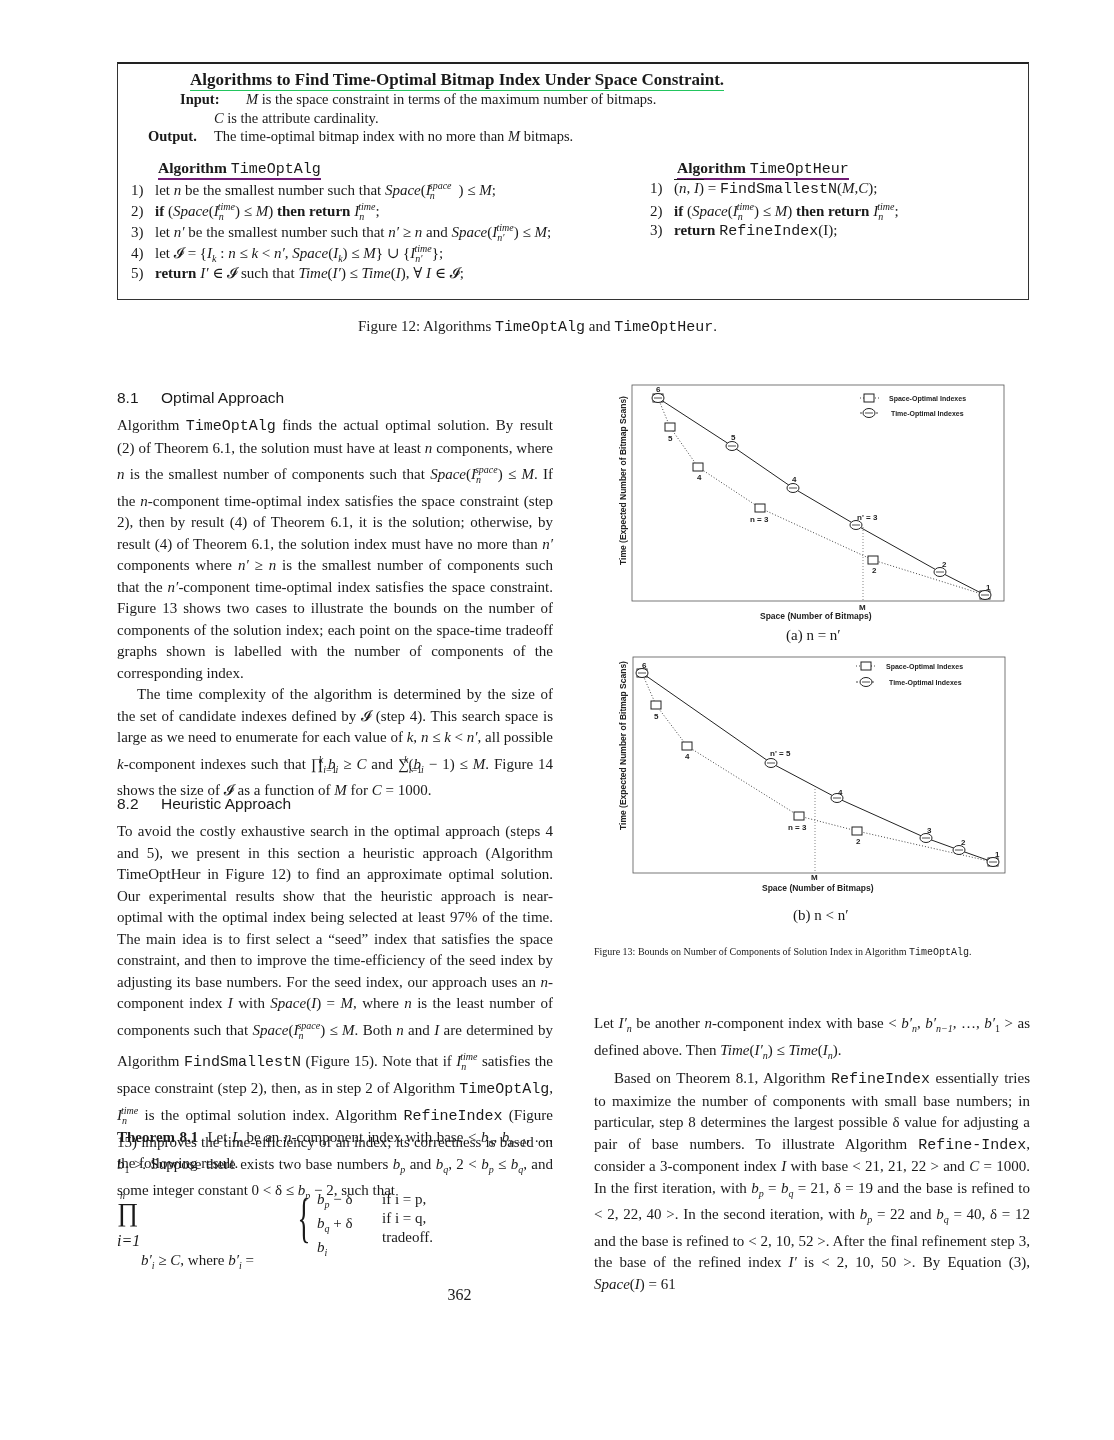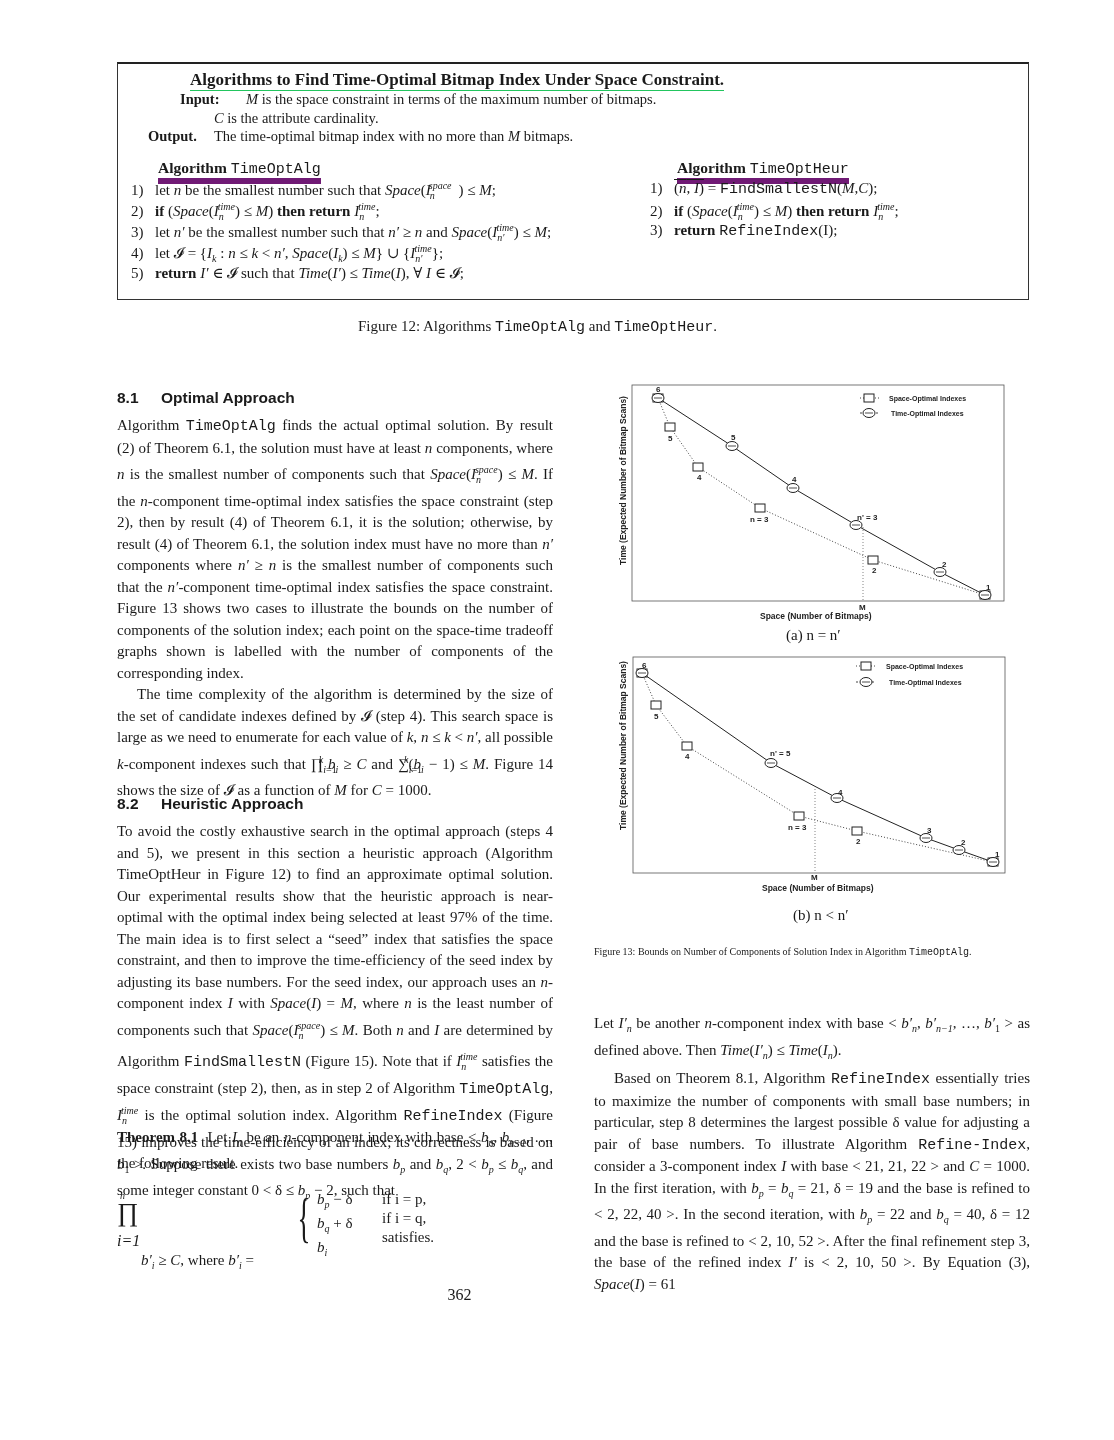--- a/index.html
+++ b/index.html
@@ -6,32 +6,32 @@
   body { width: 1114px; height: 1440px; position: relative; font-family: "Liberation Serif", "DejaVu Serif", serif; color: #1a1a1a; overflow: hidden; }
   .mono { font-family: "Liberation Mono", "DejaVu Sans Mono", monospace; }
   .ital { font-style: italic; }
   .abs { position: absolute; }
 
   
   #algo-box { position: absolute; left: 117px; top: 62px; width: 912px; height: 238px; border: 1px solid #333; border-top: 2px solid #222; box-sizing: border-box; }
   #algo-title { position: absolute; left: 190px; top: 70px; font-size: 17px; font-weight: bold; border-bottom: 1px solid #22c55e; padding-bottom: 0px; white-space: nowrap; }
   .io-line { position: absolute; font-size: 14.5px; white-space: nowrap; }
   .io-label { font-weight: bold; display: inline-block; width: 66px; }
-  .algo-head { position: absolute; font-size: 15.5px; white-space: nowrap; border-bottom: 6px solid #701a75; }
+  .algo-head { position: absolute; font-size: 15.5px; white-space: nowrap; border-bottom: 2px solid #701a75; }
   .algo-head .kw { font-weight: bold; }
   .algo-head .nm { font-family: "Liberation Mono", "DejaVu Sans Mono", monospace; font-size: 15px; }
   .step { position: absolute; font-size: 15px; white-space: nowrap; }
   .step .num { display: inline-block; width: 24px; }
   .step b { font-weight: bold; }
 
   #fig12-caption { position: absolute; left: 0; width: 1075px; top: 318px; text-align: center; font-size: 15px; }
 
   
   .col-text { position: absolute; font-size: 15px; line-height: 21.5px; text-align: justify; }
-  .section-head { position: absolute; font-family: "Liberation Sans", "DejaVu Sans", sans-serif; font-weight: bold; font-size: 15.5px; white-space: nowrap; }
+  .section-head { position: absolute; font-family: "Liberation Sans", "DejaVu Sans", sans-serif; font-weight: normal; font-size: 15.5px; white-space: nowrap; }
   .section-head .sn { display: inline-block; width: 44px; }
   .indent { text-indent: 20px; }
   p { margin: 0; }
 
   
   .chart-svg { position: absolute; left: 0; top: 0; }
   .subcap { position: absolute; font-size: 15px; white-space: nowrap; }
   .fig13-cap { position: absolute; left: 594px; top: 941px; width: 440px; font-size: 10px; line-height: 21px; }
 
   #page-num { position: absolute; top: 1286px; left: 0; width: 919px; text-align: center; font-size: 16px; }
@@ -99,21 +99,21 @@
   <div class="abs" style="left:24px; top:18px; font-size:15px; white-space:nowrap;margin-top:44px;"><i>b′<sub>i</sub></i> ≥ <i>C</i>, where <i>b′<sub>i</sub></i> =</div>
   <div class="abs" style="left:174px; top:-2px; font-size:54px; font-weight:100; line-height:60px; transform:scaleX(0.5);">{</div>
   <div class="abs" style="left:200px; top:0px; font-size:15px; line-height:19px; white-space:nowrap;">
     <div><i>b<sub>p</sub></i> − δ</div>
     <div><i>b<sub>q</sub></i> + δ</div>
     <div><i>b<sub>i</sub></i></div>
   </div>
   <div class="abs" style="left:265px; top:0px; font-size:15px; line-height:19px; white-space:nowrap;">
     <div>if i = p,</div>
     <div>if i = q,</div>
-    <div>satisfies.</div>
+    <div>tradeoff.</div>
   </div>
 </div>
 
 <svg class="chart-svg" width="1114" height="1440" style="pointer-events:none;">
   <defs>
     <g id="sq">
         <rect x="-5" y="-4" width="10" height="8" fill="#fff" stroke="#222" stroke-width="1"></rect>
       </g>
     <g id="ci">
         <ellipse cx="0" cy="0" rx="6" ry="4.5" fill="#fff" stroke="#222" stroke-width="1"></ellipse>

